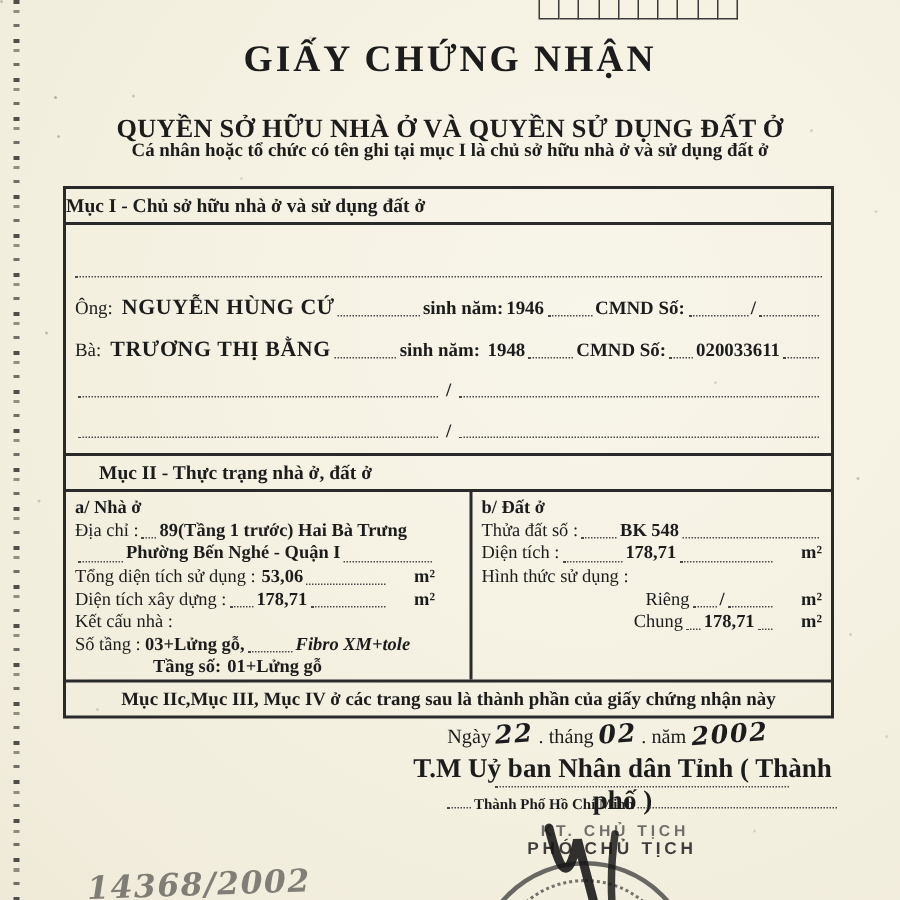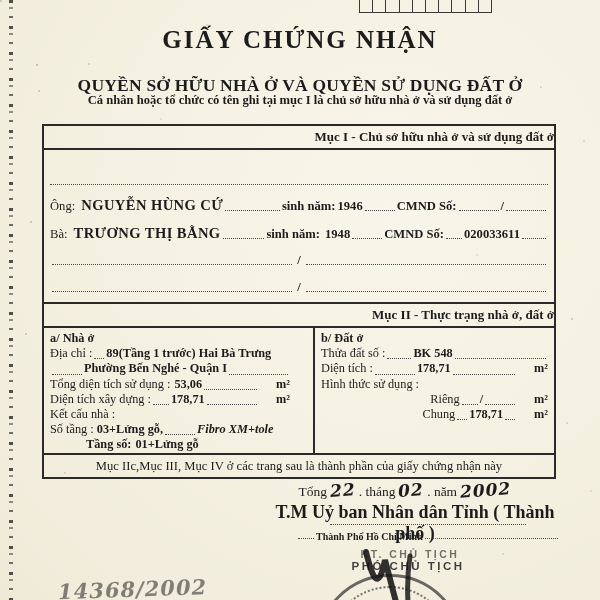--- a/index.html
+++ b/index.html
@@ -25,43 +25,43 @@
   .serial-cell:first-child{border-left:1.6px solid #3a3a3a;}
   
   .title{position:absolute;left:0;top:26px;width:600px;text-align:center;
     font-size:25px;font-weight:bold;letter-spacing:2px;}
   .subtitle{position:absolute;left:0;top:75px;width:600px;text-align:center;
     font-size:17.5px;font-weight:bold;letter-spacing:.2px;}
   .intro{position:absolute;left:0;top:93px;width:600px;text-align:center;
     font-size:12.6px;font-weight:bold;}
   
   .tbl{position:absolute;left:42px;top:124px;width:510px;border:2px solid #2a2a2a;background:transparent;}
-  .sec-header{height:22px;line-height:22px;text-align:right;font-weight:bold;font-size:13px;
+  .sec-header{height:22px;line-height:22px;text-align:left;font-weight:bold;font-size:13px;
     border-bottom:2px solid #2a2a2a;}
-  .sec-header.mid{border-top:2px solid #2a2a2a;}
+  .sec-header.mid{border-top:2px solid #2a2a2a;padding-left:22px;}
   .sec1-body{position:relative;height:152px;font-size:12.6px;}
   .dotrow{position:absolute;left:6px;right:6px;border-bottom:1.5px dotted #4a4a4a;}
   .frow{position:absolute;left:6px;right:6px;display:flex;align-items:baseline;white-space:nowrap;}
   .dots{border-bottom:1.5px dotted #4a4a4a;align-self:flex-end;margin:0 2px 3px 2px;}
   .grow{flex:1 1 auto;}
   .w10{width:10px;} .w16{width:16px;} .w24{width:24px;} .w30{width:30px;} .w40{width:40px;}
   .b{font-weight:bold;}
   .owner-name{font-weight:bold;font-size:14.6px;letter-spacing:.4px;margin-left:6px;}
   .slash{font-weight:bold;padding:0 3px;}
   
   .cols{display:flex;height:125px;font-size:12.3px;}
   .col-a{width:252px;border-right:2px solid #2a2a2a;padding:3px 17px 0 0;position:relative;z-index:2;}
   .col-b{flex:1;padding:3px 0 0 0;}
   .crow{display:flex;align-items:baseline;height:15.2px;padding:0 6px;white-space:nowrap;overflow:visible;}
   .crow .dots{margin-bottom:2px;}
   .typed-i{font-style:italic;font-weight:bold;}
   .unit{font-weight:bold;margin-left:17px;}
-  .indent{padding-left:42px;}
+  .indent{padding-left:42px;margin-left:16px;}
   .sec2-footer{height:22px;line-height:22px;border-top:2px solid #2a2a2a;
-    text-align:center;font-weight:normal;font-size:12.6px;}
+    text-align:center;font-weight:bold;font-size:12.6px;}
   
   .date-line{position:absolute;left:250px;top:480px;width:310px;display:flex;justify-content:center;
     align-items:baseline;font-size:13.5px;gap:3px;}
   .hand{font-family:"DejaVu Serif", serif;font-style:italic;font-weight:bold;font-size:17px;
     letter-spacing:1px;display:inline-block;transform:rotate(-4deg);}
   .authority{position:absolute;left:260px;top:502px;width:310px;text-align:center;
     font-weight:bold;font-size:18px;}
   .dot-sign{position:absolute;left:330px;top:524px;width:196px;border-bottom:1.5px dotted #4a4a4a;}
   .city-line{position:absolute;left:296px;top:531px;width:264px;display:flex;align-items:baseline;
     font-size:10px;}
@@ -224,21 +224,21 @@
           <span class="dots w10"></span>
           <span class="unit">m²</span>
         </div>
       </div>
     </div>
 
     <div class="sec2-footer">Mục IIc,Mục III, Mục IV ở các trang sau là thành phần của giấy chứng nhận này</div>
   </div>
 
   <div class="date-line">
-    <span>Tổng</span>
+    <span>Ngày</span>
     <span class="hand">22</span>
     <span>. tháng</span>
     <span class="hand">02</span>
     <span>. năm</span>
     <span class="hand">2002</span>
   </div>
 
   <div class="authority">T.M Uỷ ban Nhân dân Tỉnh ( Thành phố )</div>
   <div class="dot-sign"></div>
 

